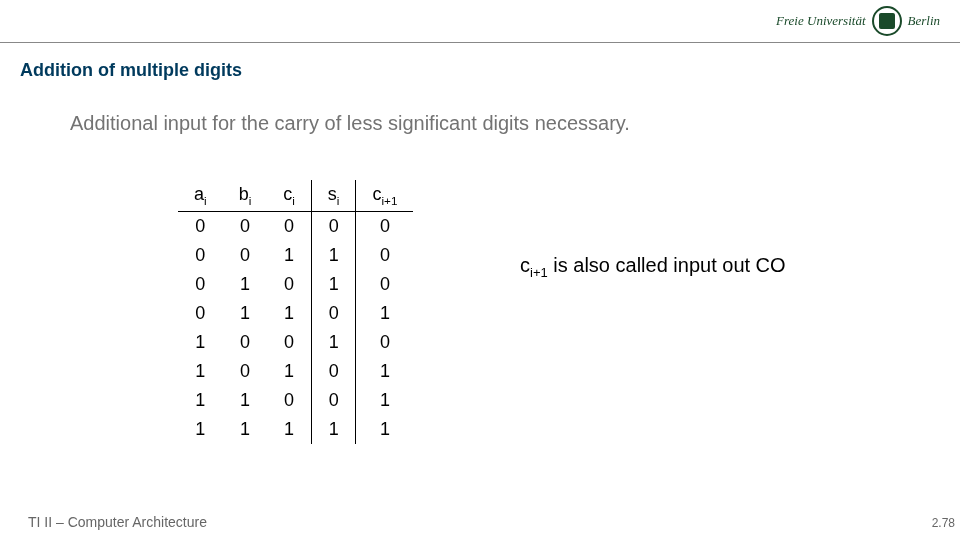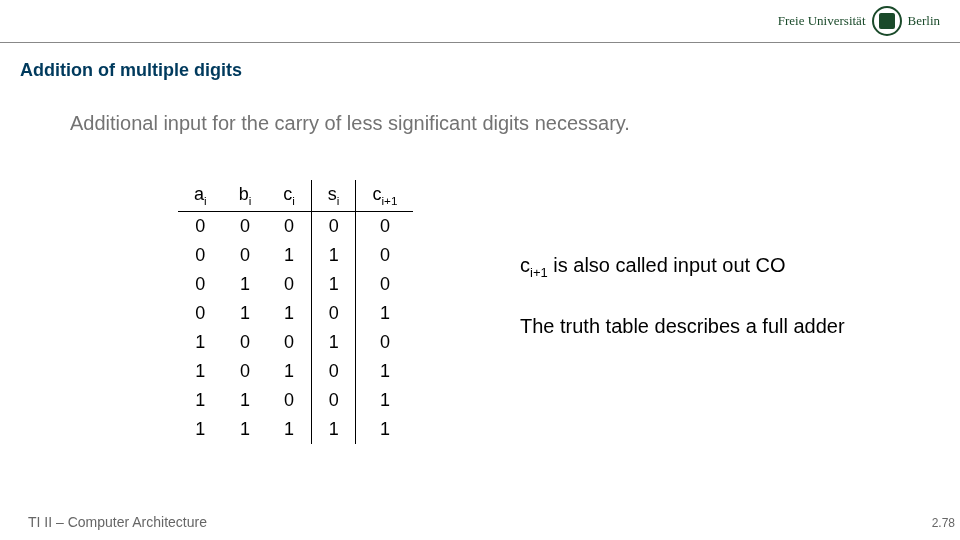--- a/index.html
+++ b/index.html
@@ -13,20 +13,21 @@
     position: relative;
     overflow: hidden;
   }
   .logo-area {
     position: absolute;
     top: 6px;
     right: 20px;
     display: flex;
     align-items: center;
     gap: 6px;
+    font-style: italic;
   }
   .logo-text {
     font-size: 13px;
     color: #1a4a2a;
     font-family: "Times New Roman", serif;
   }
   .logo-seal {
     width: 26px;
     height: 26px;
     border: 2px solid #1a4a2a;
@@ -204,17 +205,16 @@
           <td>1</td>
         </tr>
       </tbody>
   </table>
 </div>
 
 <div class="notes">
   <div class="note-line">
     <span>c</span><sub>i+1</sub><span> is also called input out CO</span>
   </div>
-  <div class="note-line spaced">The truth table describes a full adder</div>
 </div>
 
 <div class="footer-left">TI II – Computer Architecture</div>
 <div class="footer-right">2.78</div>
 
 </body></html>

